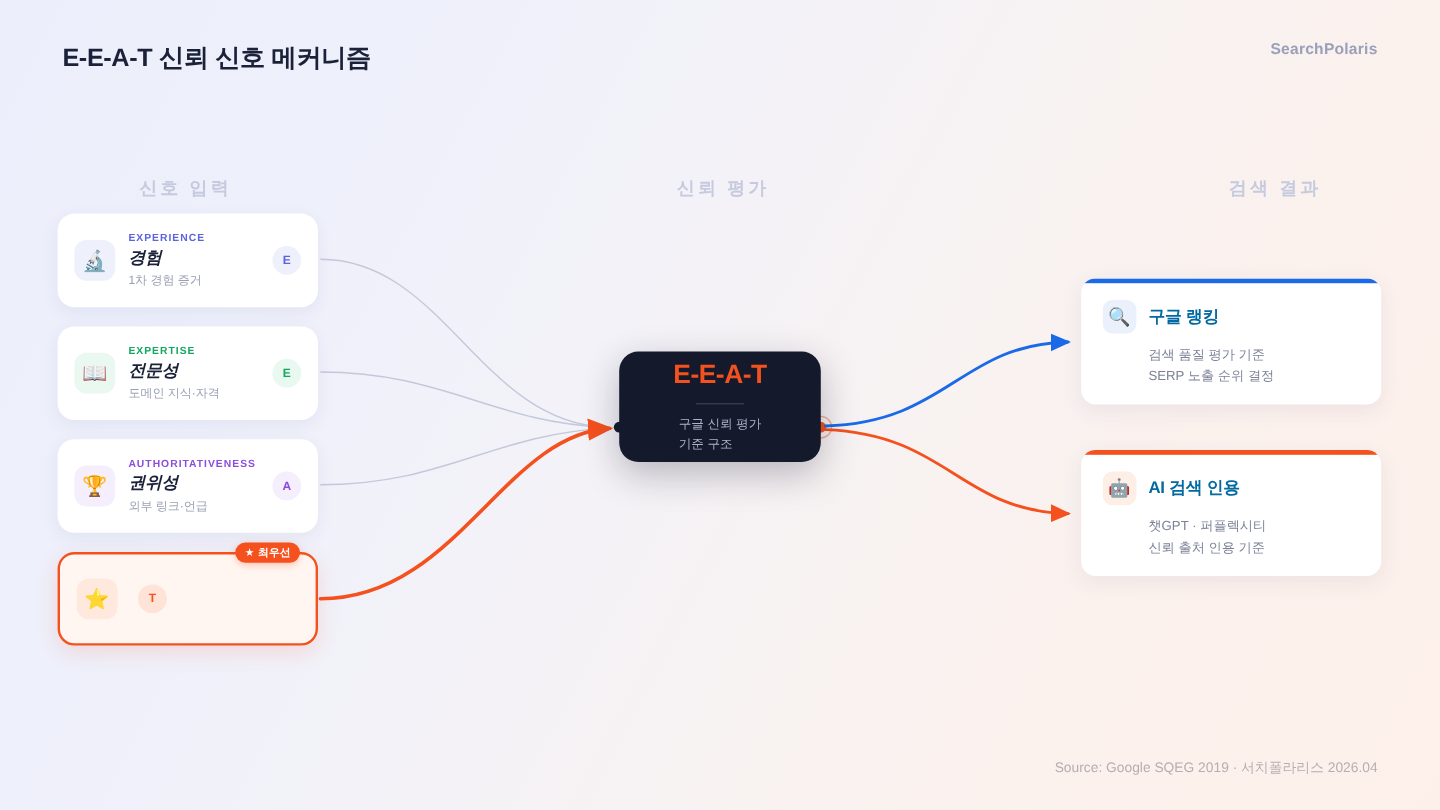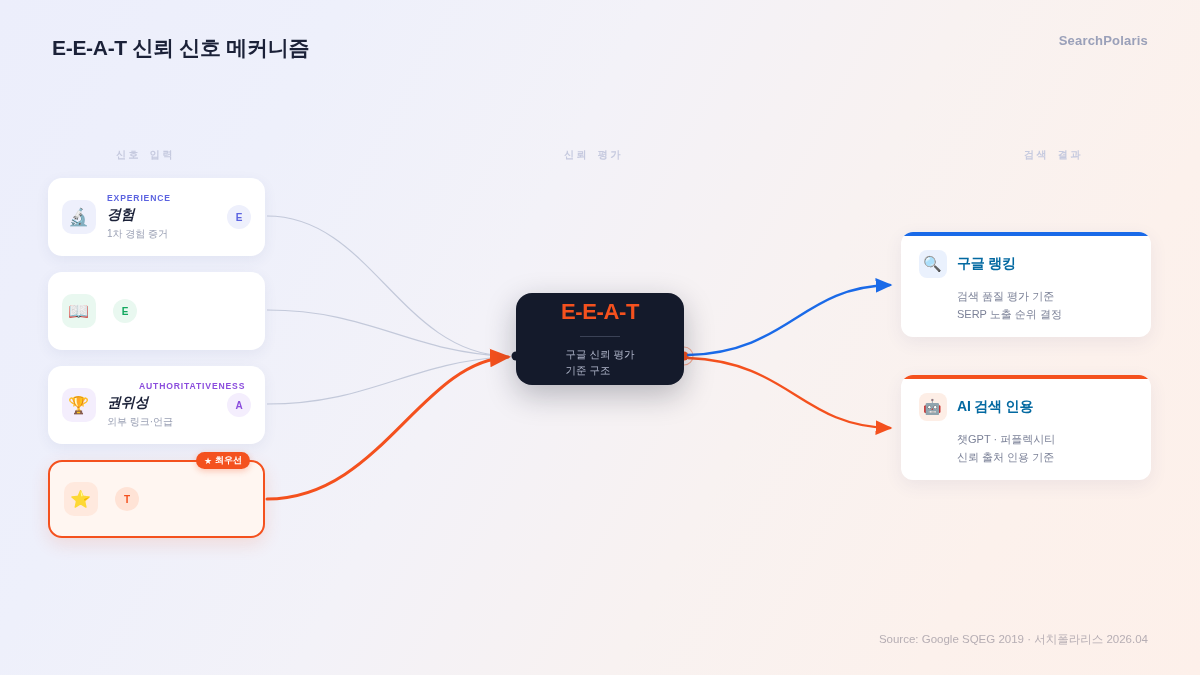--- a/index.html
+++ b/index.html
@@ -55,26 +55,25 @@
     bottom: 28px;
     font-size: 11.5px;
     color: #b6aeb4;
     white-space: nowrap;
   }
 
   
   .col-caption {
     position: absolute;
     top: 148px;
-    font-size: 10px;
+    font-size: 15px;
     font-weight: bold;
     color: #c6cadf;
     letter-spacing: 2.6px;
     white-space: nowrap;
-    font-family: Liberation Mono, monospace;
   }
   .col-caption.c1 { left: 116px; }
   .col-caption.c2 { left: 564px; }
   .col-caption.c3 { left: 1024px; }
 
   
   .wires {
     position: absolute;
     left: 0;
     top: 0;
@@ -313,27 +312,32 @@
     <div class="sig-body">
       <div class="sig-kicker" style="color: rgb(91, 99, 224);">EXPERIENCE</div>
       <div class="sig-title">경험</div>
       <div class="sig-sub">1차 경험 증거</div>
     </div>
     <div class="sig-badge" style="background: rgb(238, 240, 252); color: rgb(91, 99, 224);">E</div>
   </div>
 
   <div class="sig-card c1">
     <div class="sig-icon" style="background: rgb(233, 248, 240);">📖</div>
+    <div class="sig-body">
+      <div class="sig-kicker" style="color: rgb(18, 168, 95);">EXPERTISE</div>
+      <div class="sig-title">전문성</div>
+      <div class="sig-sub">도메인 지식·자격</div>
+    </div>
     <div class="sig-badge" style="background: rgb(233, 248, 240); color: rgb(18, 168, 95);">E</div>
   </div>
 
   <div class="sig-card c2">
     <div class="sig-icon" style="background: rgb(244, 238, 253);">🏆</div>
     <div class="sig-body">
-      <div class="sig-kicker" style="color: rgb(139, 77, 221); margin-left: 32px;">AUTHORITATIVENESS</div>
+      <div class="sig-kicker" style="color: rgb(139, 77, 221);">AUTHORITATIVENESS</div>
       <div class="sig-title">권위성</div>
       <div class="sig-sub">외부 링크·언급</div>
     </div>
     <div class="sig-badge" style="background: rgb(244, 238, 253); color: rgb(139, 77, 221);">A</div>
   </div>
 
   <div class="sig-card c3">
     <div class="sig-icon" style="background: rgb(255, 233, 222);">⭐</div>
     <div class="sig-badge" style="background: rgb(255, 227, 214); color: rgb(244, 81, 30);">T</div>
   </div>

